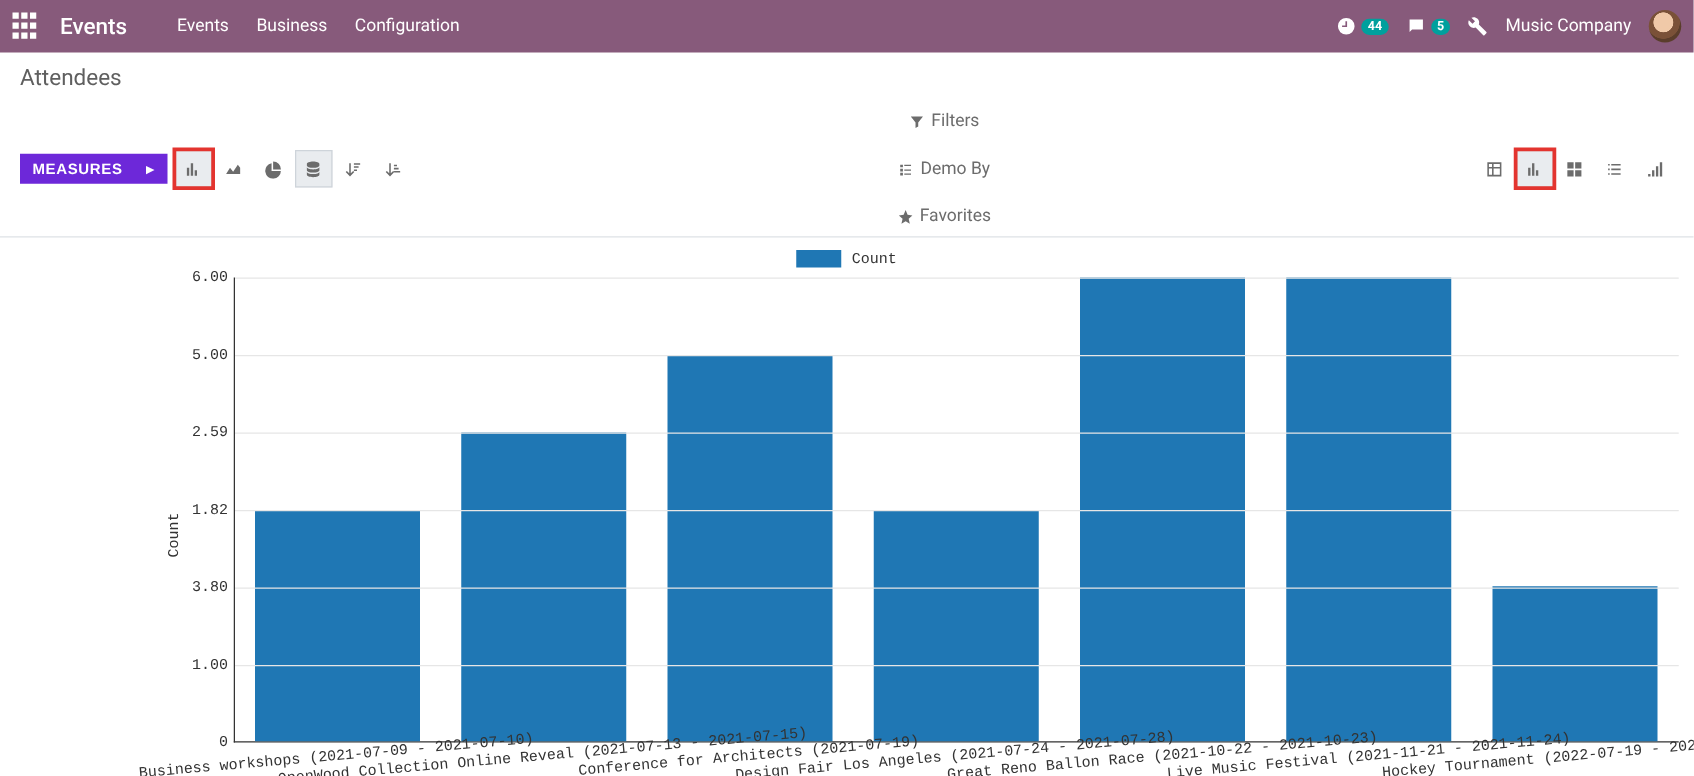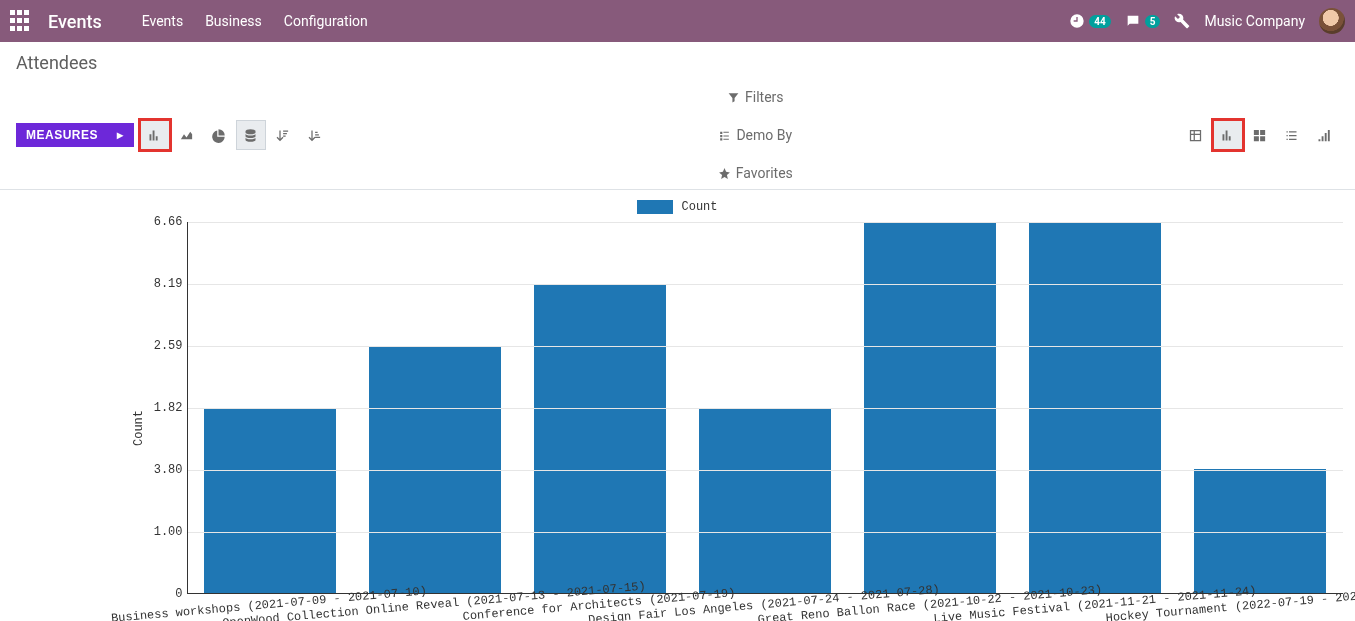--- a/index.html
+++ b/index.html
@@ -237,22 +237,22 @@
         <div class="gridline" style="top: 124px;"></div>
         <div class="gridline" style="top: 62px;"></div>
         <div class="gridline" style="top: 0px;"></div>
       </div>
     <div id="yticks">
         <div class="y-tick" style="top: 374px;">0</div>
         <div class="y-tick" style="top: 312px;">1.00</div>
         <div class="y-tick" style="top: 250px;">3.80</div>
         <div class="y-tick" style="top: 188px;">1.82</div>
         <div class="y-tick" style="top: 126px;">2.59</div>
-        <div class="y-tick" style="top: 64px;">8.19</div>
-        <div class="y-tick" style="top: 2px;">6.66</div>
+        <div class="y-tick" style="top: 64px;">5.00</div>
+        <div class="y-tick" style="top: 2px;">6.00</div>
       </div>
     <div class="x-labels" id="xlabels">
         <div class="x-label-slot">
           <div class="x-label-text">Business workshops (2021-07-09 - 2021-07-10)</div>
         </div>
         <div class="x-label-slot">
           <div class="x-label-text">OpenWood Collection Online Reveal (2021-07-13 - 2021-07-15)</div>
         </div>
         <div class="x-label-slot">
           <div class="x-label-text">Conference for Architects (2021-07-19)</div>

